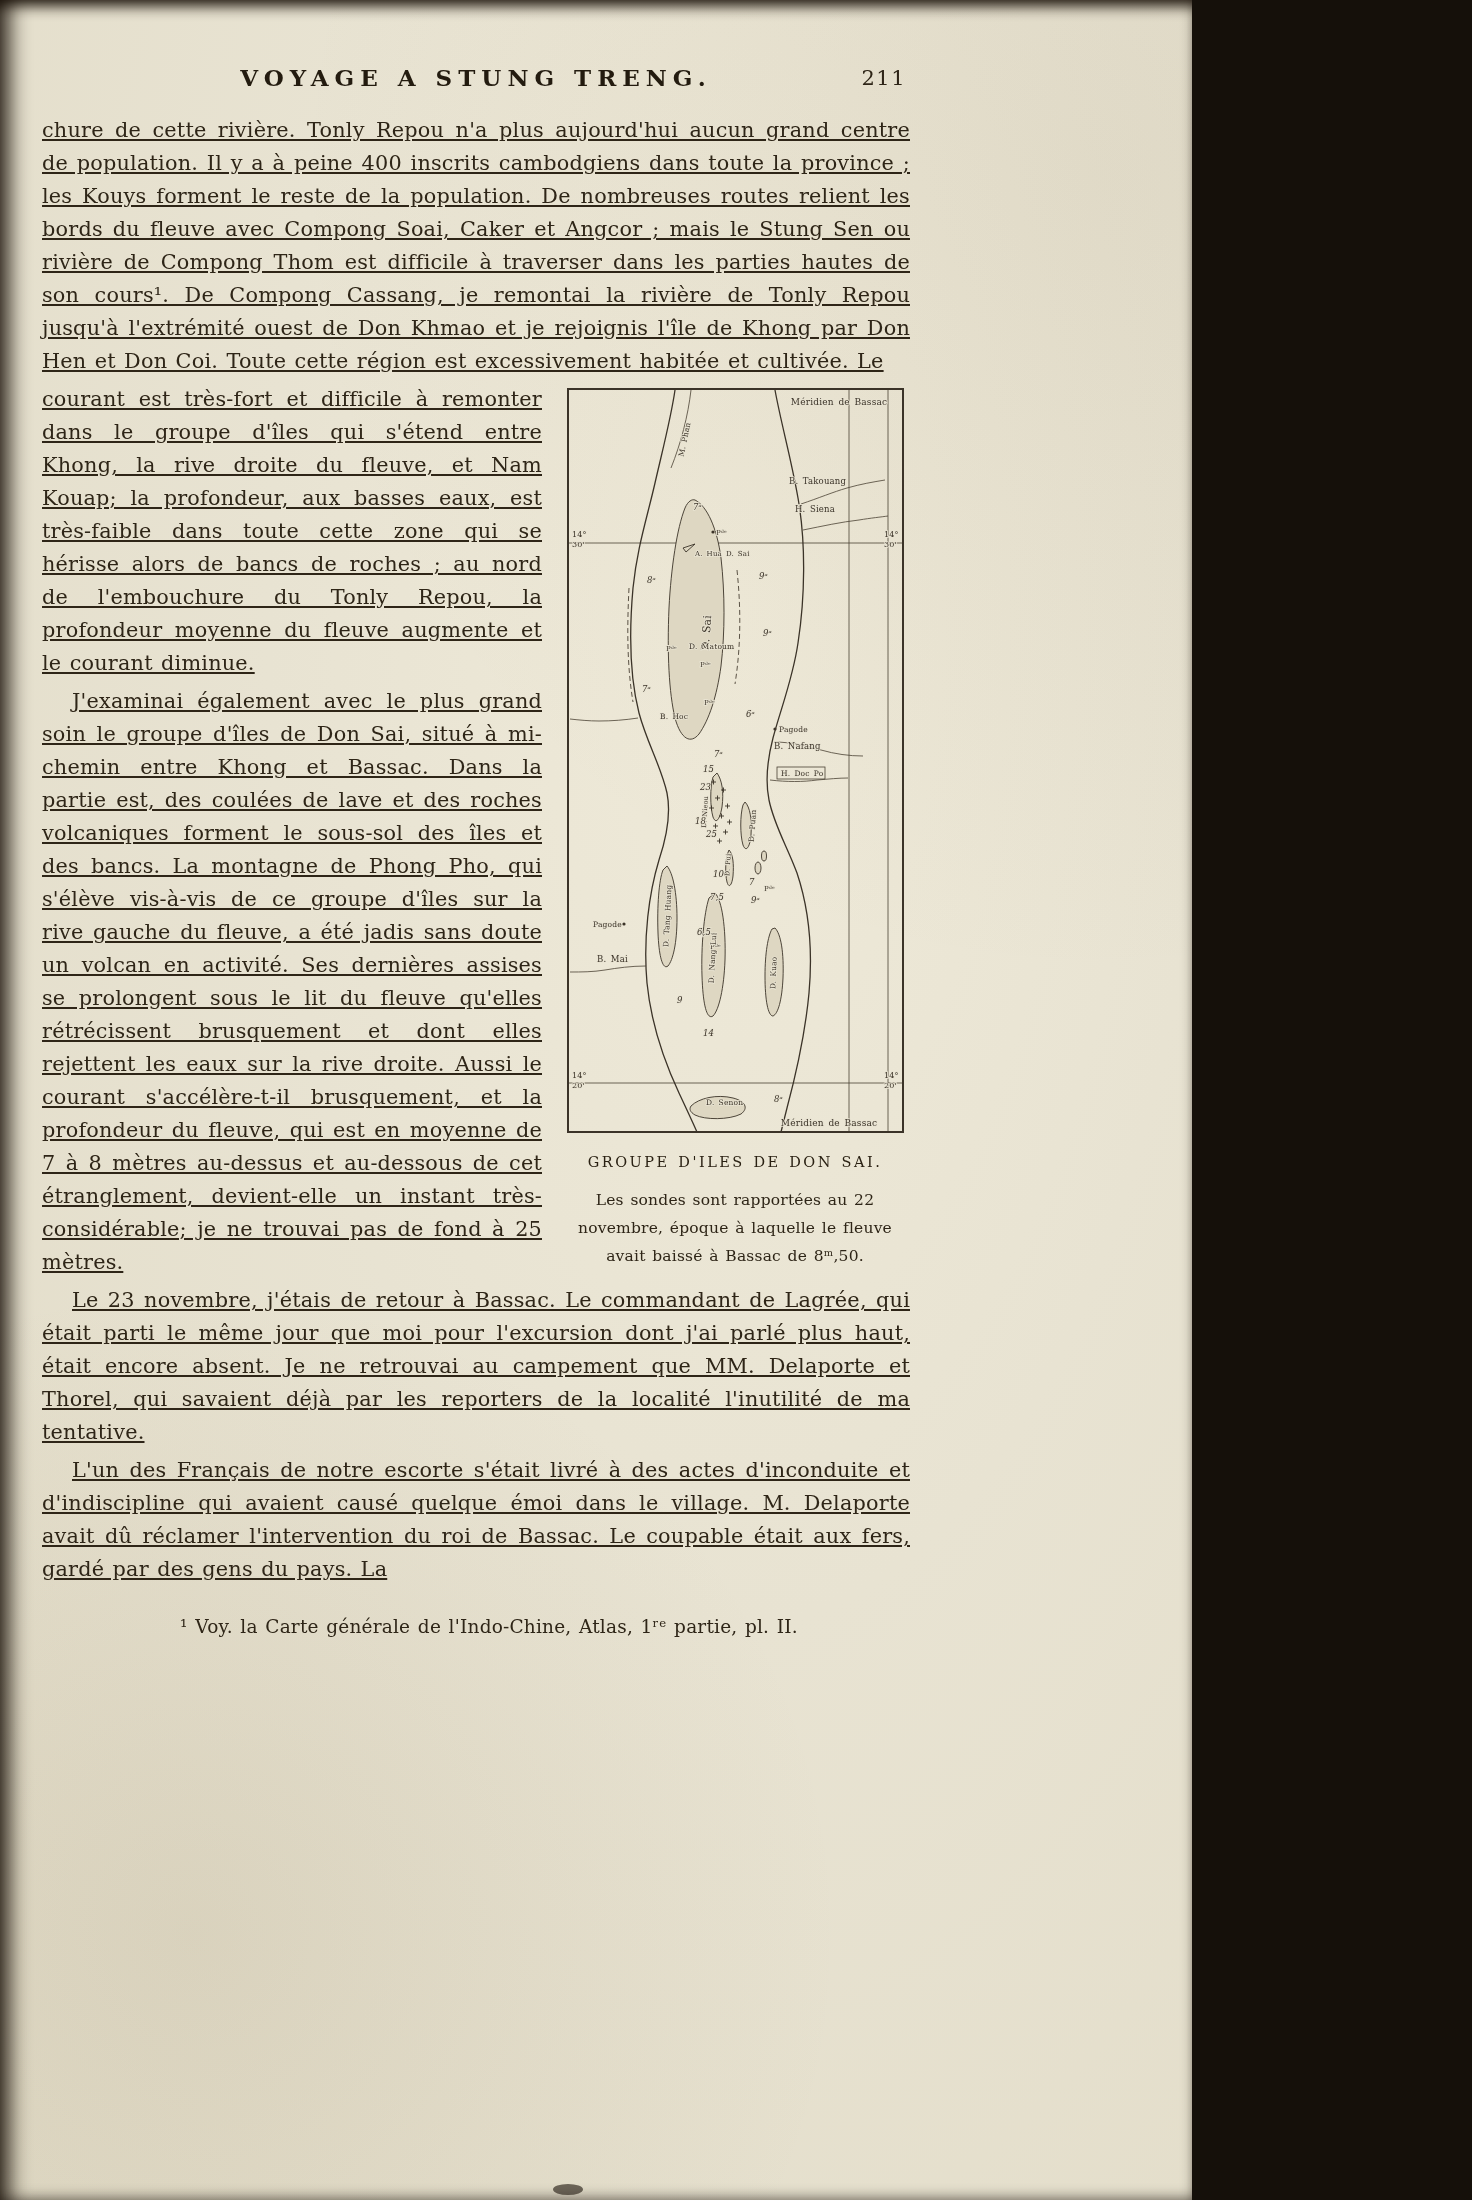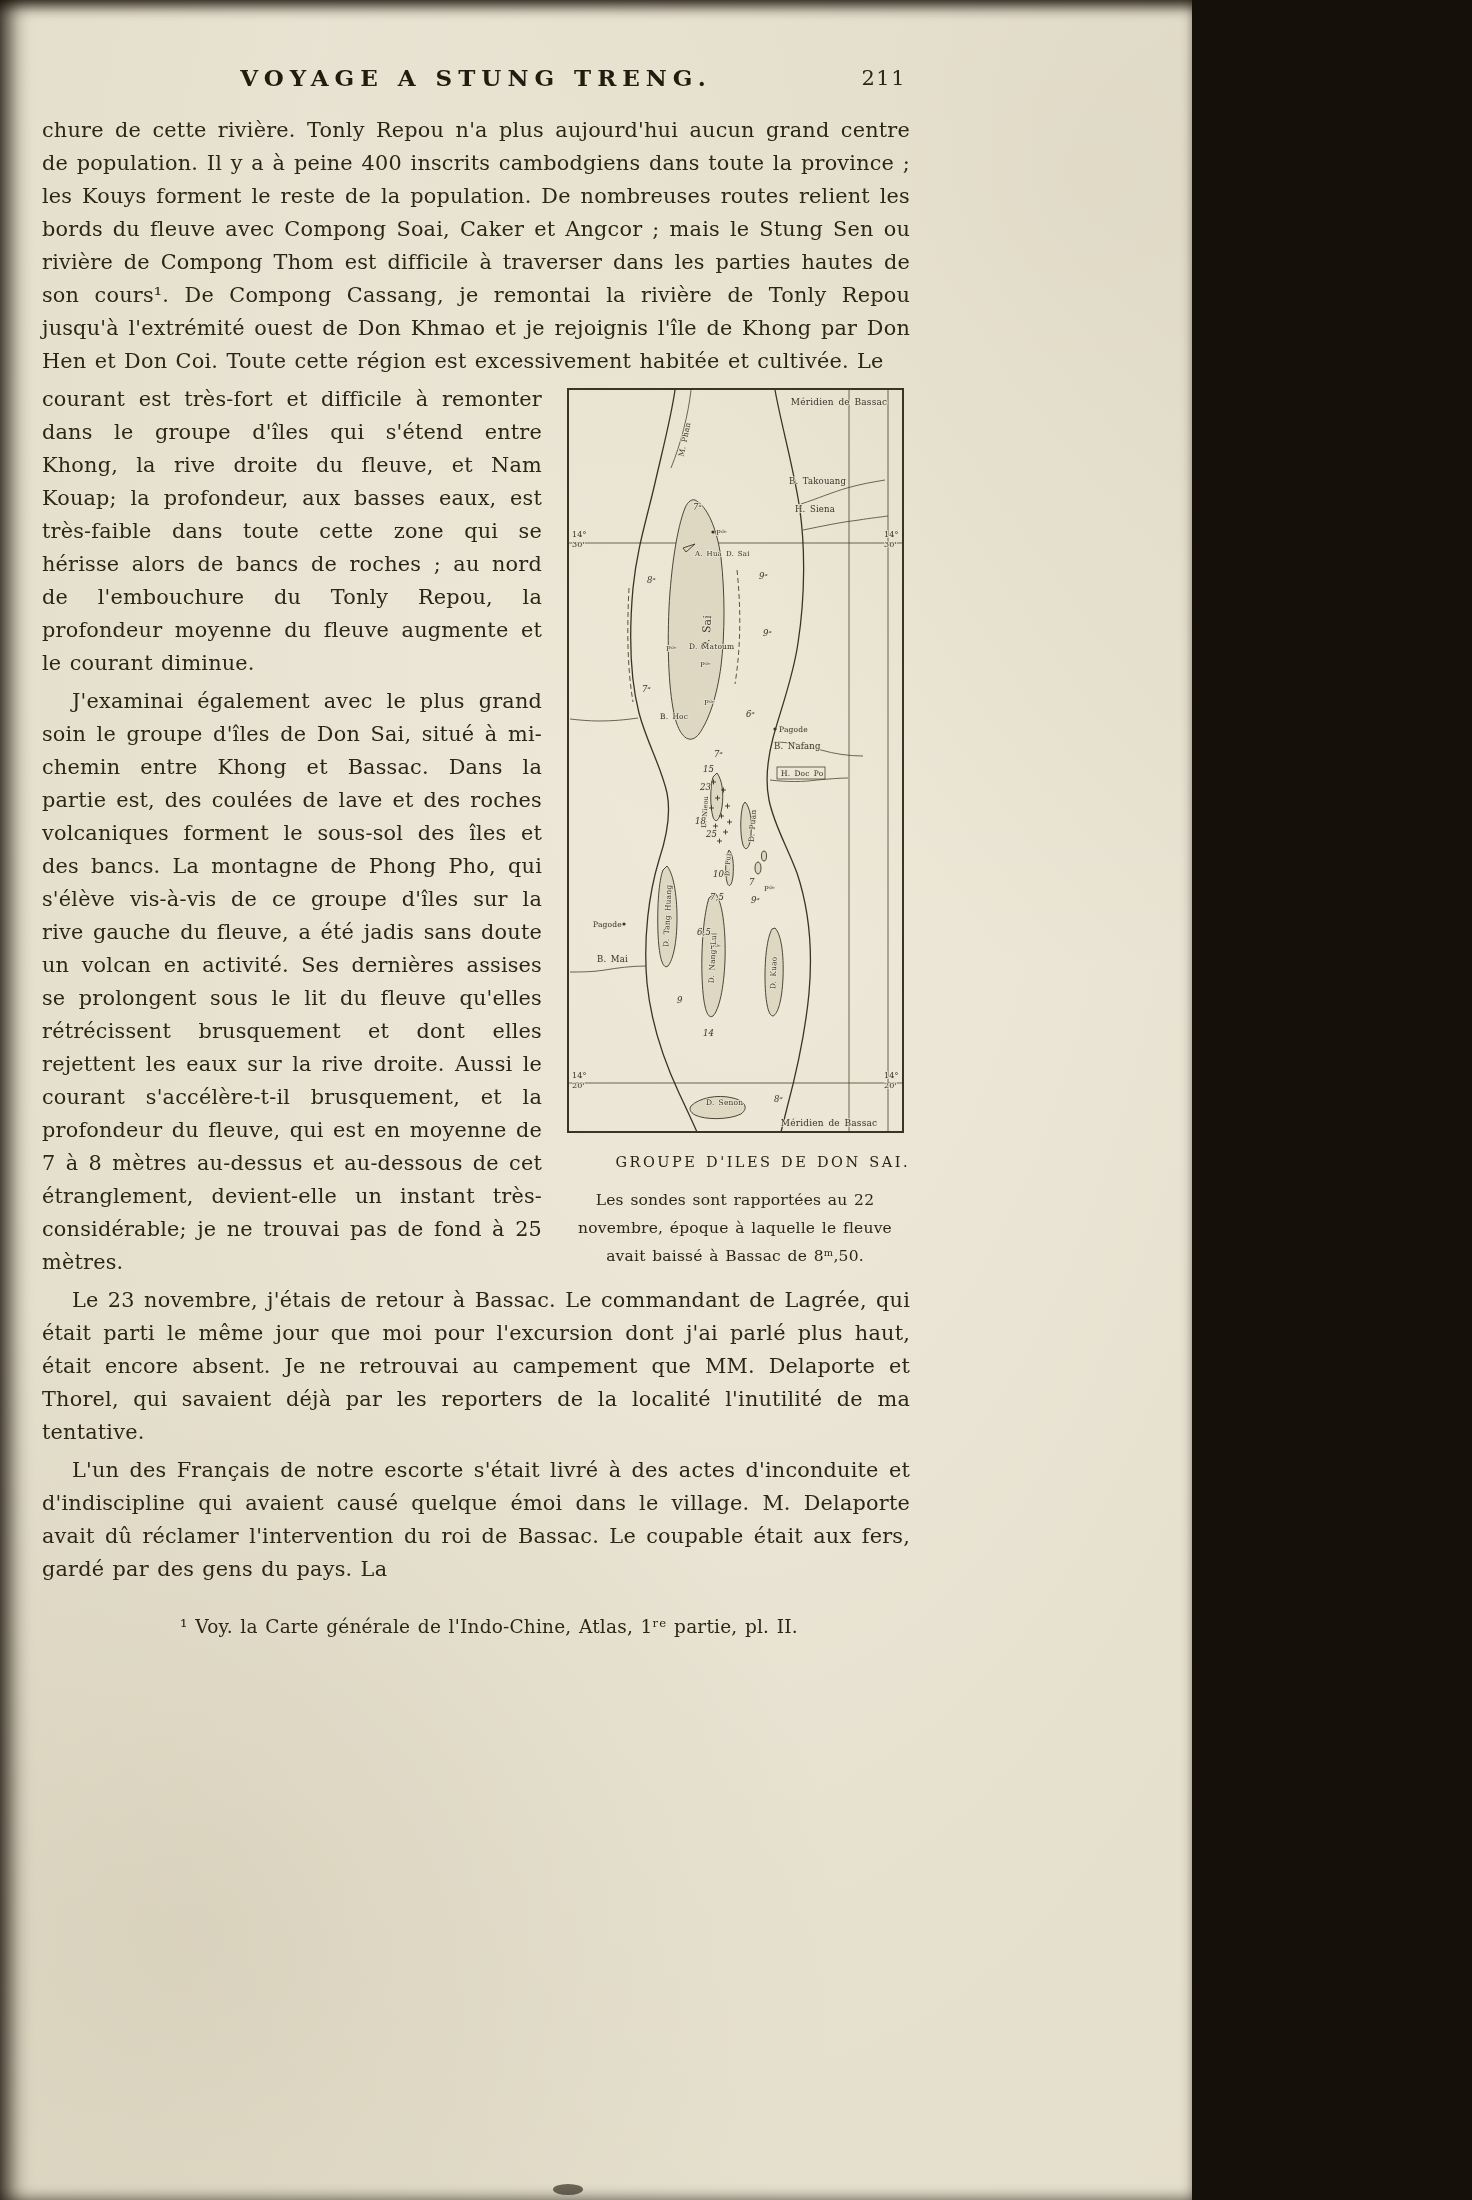--- a/index.html
+++ b/index.html
@@ -24,27 +24,27 @@
 
   .content { position:absolute; left:42px; top:64px; width:868px; }
 
   .page-header { position:relative; height:34px; }
   .running-title { text-align:center; font-size:23px; font-weight:bold;
                    letter-spacing:6px; color:#231b0f; }
   .page-number { position:absolute; right:4px; top:2px; font-size:21px; letter-spacing:1.5px; }
 
   .bodytext { margin-top:16px; font-size:20.8px; line-height:33px;
               text-align:justify; word-spacing:1.5px; letter-spacing:.2px; }
-  p.para { margin:0 0 5px 0; }
+  p.para { margin:0 0 5px 0;text-decoration:underline; }
   p.indent { text-indent:30px; }
 
   .map-figure { float:right; width:350px; margin:5px 0 12px 18px; }
   .map-figure svg { display:block; margin:0 auto; }
   figcaption { margin-top:13px; }
-  .fig-title { text-align:right; font-size:14.5px; letter-spacing:2.5px; color:#2a2113; }
+  .fig-title { text-align:center; font-size:14.5px; letter-spacing:2.5px; color:#2a2113; }
   .fig-caption { margin-top:7px; text-align:center; font-size:15.5px; line-height:28px; padding:0 2px; }
 
   .footnote { margin-top:24px; font-size:18.5px; text-indent:26px; text-align:center; }
 
   
   svg .frame { fill:none; stroke:#3b3328; stroke-width:2; }
   svg .thin  { fill:none; stroke:#4a4134; stroke-width:.8; }
   svg .bank  { fill:none; stroke:#3b3328; stroke-width:1.3; }
   svg .isle  { fill:#ded7c2; stroke:#3b3328; stroke-width:.9; }
   svg .dash  { fill:none; stroke:#4a4134; stroke-width:.9; stroke-dasharray:5 3; }

